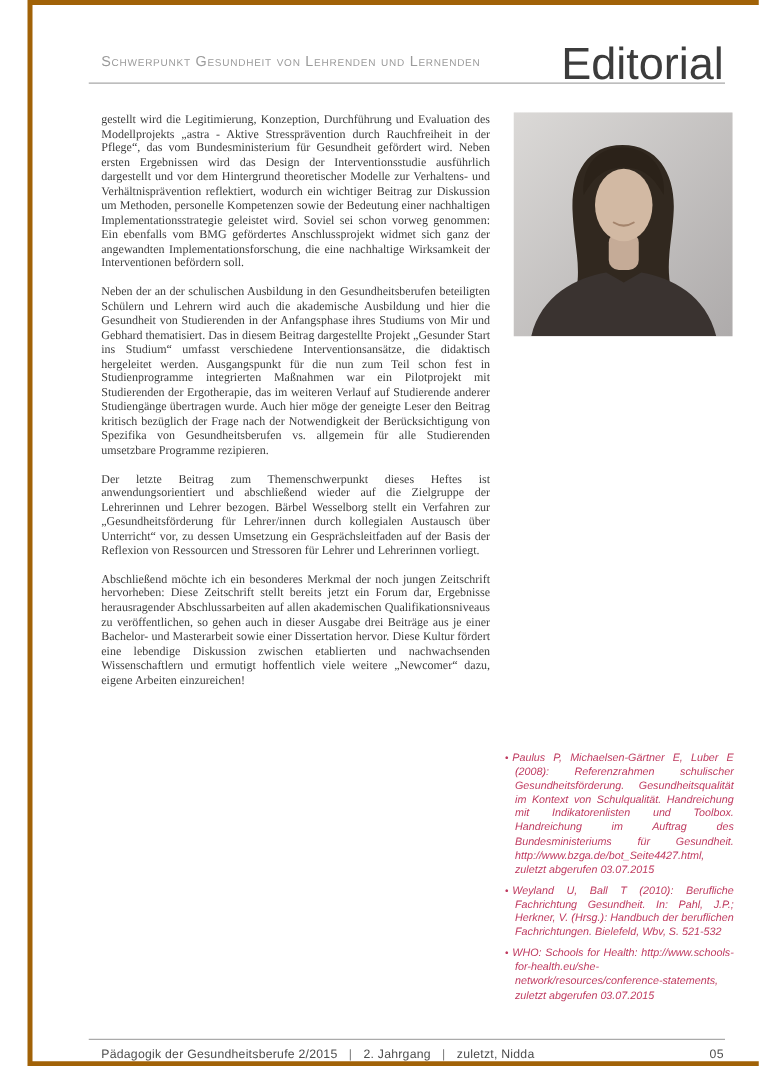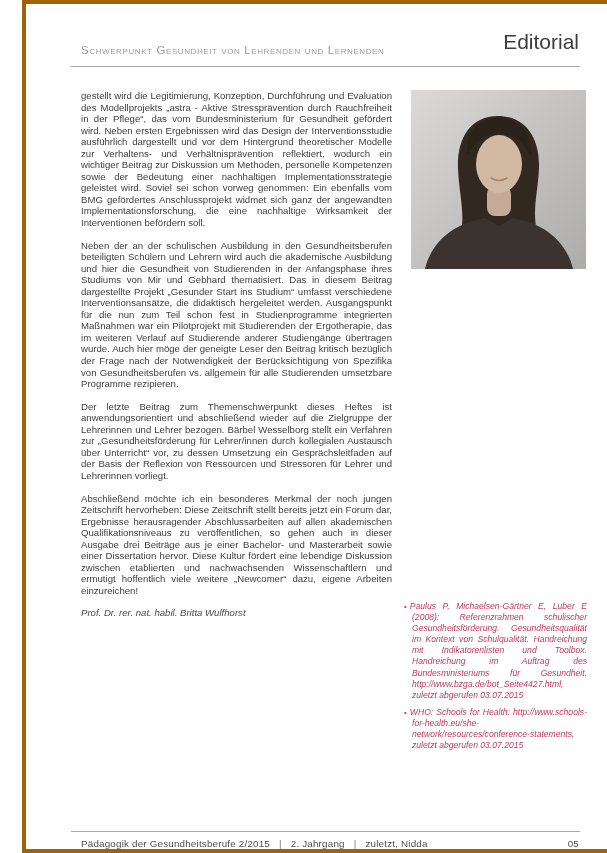--- a/index.html
+++ b/index.html
@@ -15,36 +15,36 @@
   }
   
   .kicker {
     position: absolute; left: 55px; top: 40px;
     font-variant: small-caps;
     font-size: 11.5px; letter-spacing: 0.6px;
     color: #9b9b9b;
   }
   .title {
     position: absolute; right: 46px; top: 26px;
-    font-size: 21px; font-weight: 500;
+    font-size: 36px; font-weight: 500;
     color: #3c3c3c;
   }
   .header-rule {
     position: absolute; left: 45px; right: 45px; top: 62px;
     height: 1px; background: #a8a8a8;
   }
   
   .col-left {
     position: absolute; left: 55px; top: 86px; width: 311px;
     font-size: 9.6px; line-height: 11.55px;
     color: #3d3d3d;
     text-align: justify;
     hyphens: auto; -webkit-hyphens: auto;
   }
-  .col-left p { margin: 0 0 11px 0; }
+  .col-left p { margin: 0 0 11px 0; font-family: Liberation Serif, serif; }
   .signature {
     font-style: italic;
     color: #4a4a4a;
     margin-top: 14px;
   }
   
   .photo {
     position: absolute; left: 385px; top: 86px;
     width: 175px; height: 179px;
     background: linear-gradient(135deg, #d9d7d5 0%, #c6c3c1 55%, #b3b0ae 100%);
@@ -83,21 +83,20 @@
 
   <div class="kicker">Schwerpunkt Gesundheit von Lehrenden und Lernenden</div>
   <div class="title">Editorial</div>
   <div class="header-rule"></div>
 
   <div class="col-left">
     <p>gestellt wird die Legitimierung, Konzeption, Durchführung und Evaluation des Modellprojekts „astra - Aktive Stressprävention durch Rauchfreiheit in der Pflege“, das vom Bundesministerium für Gesundheit gefördert wird. Neben ersten Ergebnissen wird das Design der Interventionsstudie ausführlich dargestellt und vor dem Hintergrund theoretischer Modelle zur Verhaltens- und Verhältnisprävention reflektiert, wodurch ein wichtiger Beitrag zur Diskussion um Methoden, personelle Kompetenzen sowie der Bedeutung einer nachhaltigen Implementationsstrategie geleistet wird. Soviel sei schon vorweg genommen: Ein ebenfalls vom BMG gefördertes Anschlussprojekt widmet sich ganz der angewandten Implementationsforschung, die eine nachhaltige Wirksamkeit der Interventionen befördern soll.</p>
     <p>Neben der an der schulischen Ausbildung in den Gesundheitsberufen beteiligten Schülern und Lehrern wird auch die akademische Ausbildung und hier die Gesundheit von Studierenden in der Anfangsphase ihres Studiums von Mir und Gebhard thematisiert. Das in diesem Beitrag dargestellte Projekt „Gesunder Start ins Studium“ umfasst verschiedene Interventionsansätze, die didaktisch hergeleitet werden. Ausgangspunkt für die nun zum Teil schon fest in Studienprogramme integrierten Maßnahmen war ein Pilotprojekt mit Studierenden der Ergotherapie, das im weiteren Verlauf auf Studierende anderer Studiengänge übertragen wurde. Auch hier möge der geneigte Leser den Beitrag kritisch bezüglich der Frage nach der Notwendigkeit der Berücksichtigung von Spezifika von Gesundheitsberufen vs. allgemein für alle Studierenden umsetzbare Programme rezipieren.</p>
     <p>Der letzte Beitrag zum Themenschwerpunkt dieses Heftes ist anwendungsorientiert und abschließend wieder auf die Zielgruppe der Lehrerinnen und Lehrer bezogen. Bärbel Wesselborg stellt ein Verfahren zur „Gesundheitsförderung für Lehrer/innen durch kollegialen Austausch über Unterricht“ vor, zu dessen Umsetzung ein Gesprächsleitfaden auf der Basis der Reflexion von Ressourcen und Stressoren für Lehrer und Lehrerinnen vorliegt.</p>
     <p>Abschließend möchte ich ein besonderes Merkmal der noch jungen Zeitschrift hervorheben: Diese Zeitschrift stellt bereits jetzt ein Forum dar, Ergebnisse herausragender Abschlussarbeiten auf allen akademischen Qualifikationsniveaus zu veröffentlichen, so gehen auch in dieser Ausgabe drei Beiträge aus je einer Bachelor- und Masterarbeit sowie einer Dissertation hervor. Diese Kultur fördert eine lebendige Diskussion zwischen etablierten und nachwachsenden Wissenschaftlern und ermutigt hoffentlich viele weitere „Newcomer“ dazu, eigene Arbeiten einzureichen!</p>
-    <p class="signature">Prof. Dr. rer. nat. habil. Britta Wulfhorst</p>
   </div>
 
   <div class="photo">
     <svg width="175" height="179" viewBox="0 0 175 179" xmlns="http://www.w3.org/2000/svg">
       <defs>
         <linearGradient id="bgGrad" x1="0" y1="0" x2="1" y2="1">
           <stop offset="0" stop-color="#dbd9d7"></stop>
           <stop offset="1" stop-color="#aeabab"></stop>
         </linearGradient>
       </defs>
@@ -112,20 +111,21 @@
       <path d="M87 28 C63 28 54 48 56 66 C64 52 72 44 88 44 C104 44 112 52 120 66 C122 48 111 28 87 28 Z" fill="#2b2219"></path>
 
       <path d="M14 179 C22 146 50 132 74 128 L88 136 L102 128 C126 132 154 146 162 179 Z" fill="#3a3330"></path>
 
       <path d="M80 88 Q88 93 96 88" stroke="#a4846c" stroke-width="1.6" fill="none" stroke-linecap="round"></path>
     </svg>
   </div>
 
   <div class="references">
     <p class="ref"><span class="ref-bullet">•</span><span>Paulus P, Michaelsen-Gärtner E, Luber E (2008): Referenzrahmen schulischer Gesundheitsförderung. Gesundheitsqualität im Kontext von Schulqualität. Handreichung mit Indikatorenlisten und Toolbox. Handreichung im Auftrag des Bundesministeriums für Gesundheit. http://www.bzga.de/bot_Seite4427.html, zuletzt abgerufen 03.07.2015</span></p>
+    <p class="ref"><span class="ref-bullet">•</span><span>Weyland U, Ball T (2010): Berufliche Fachrichtung Gesundheit. In: Pahl, J.P.; Herkner, V. (Hrsg.): Handbuch der beruflichen Fachrichtungen. Bielefeld, Wbv, S. 521-532</span></p>
     <p class="ref"><span class="ref-bullet">•</span><span>WHO: Schools for Health: http://www.schools-for-health.eu/she-network/resources/conference-statements, zuletzt abgerufen 03.07.2015</span></p>
   </div>
 
   <div class="footer-rule"></div>
   <div class="footer">
     <span>Pädagogik der Gesundheitsberufe 2/2015</span>
     <span class="sep">|</span>
     <span>2. Jahrgang</span>
     <span class="sep">|</span>
     <span>zuletzt, Nidda</span>

